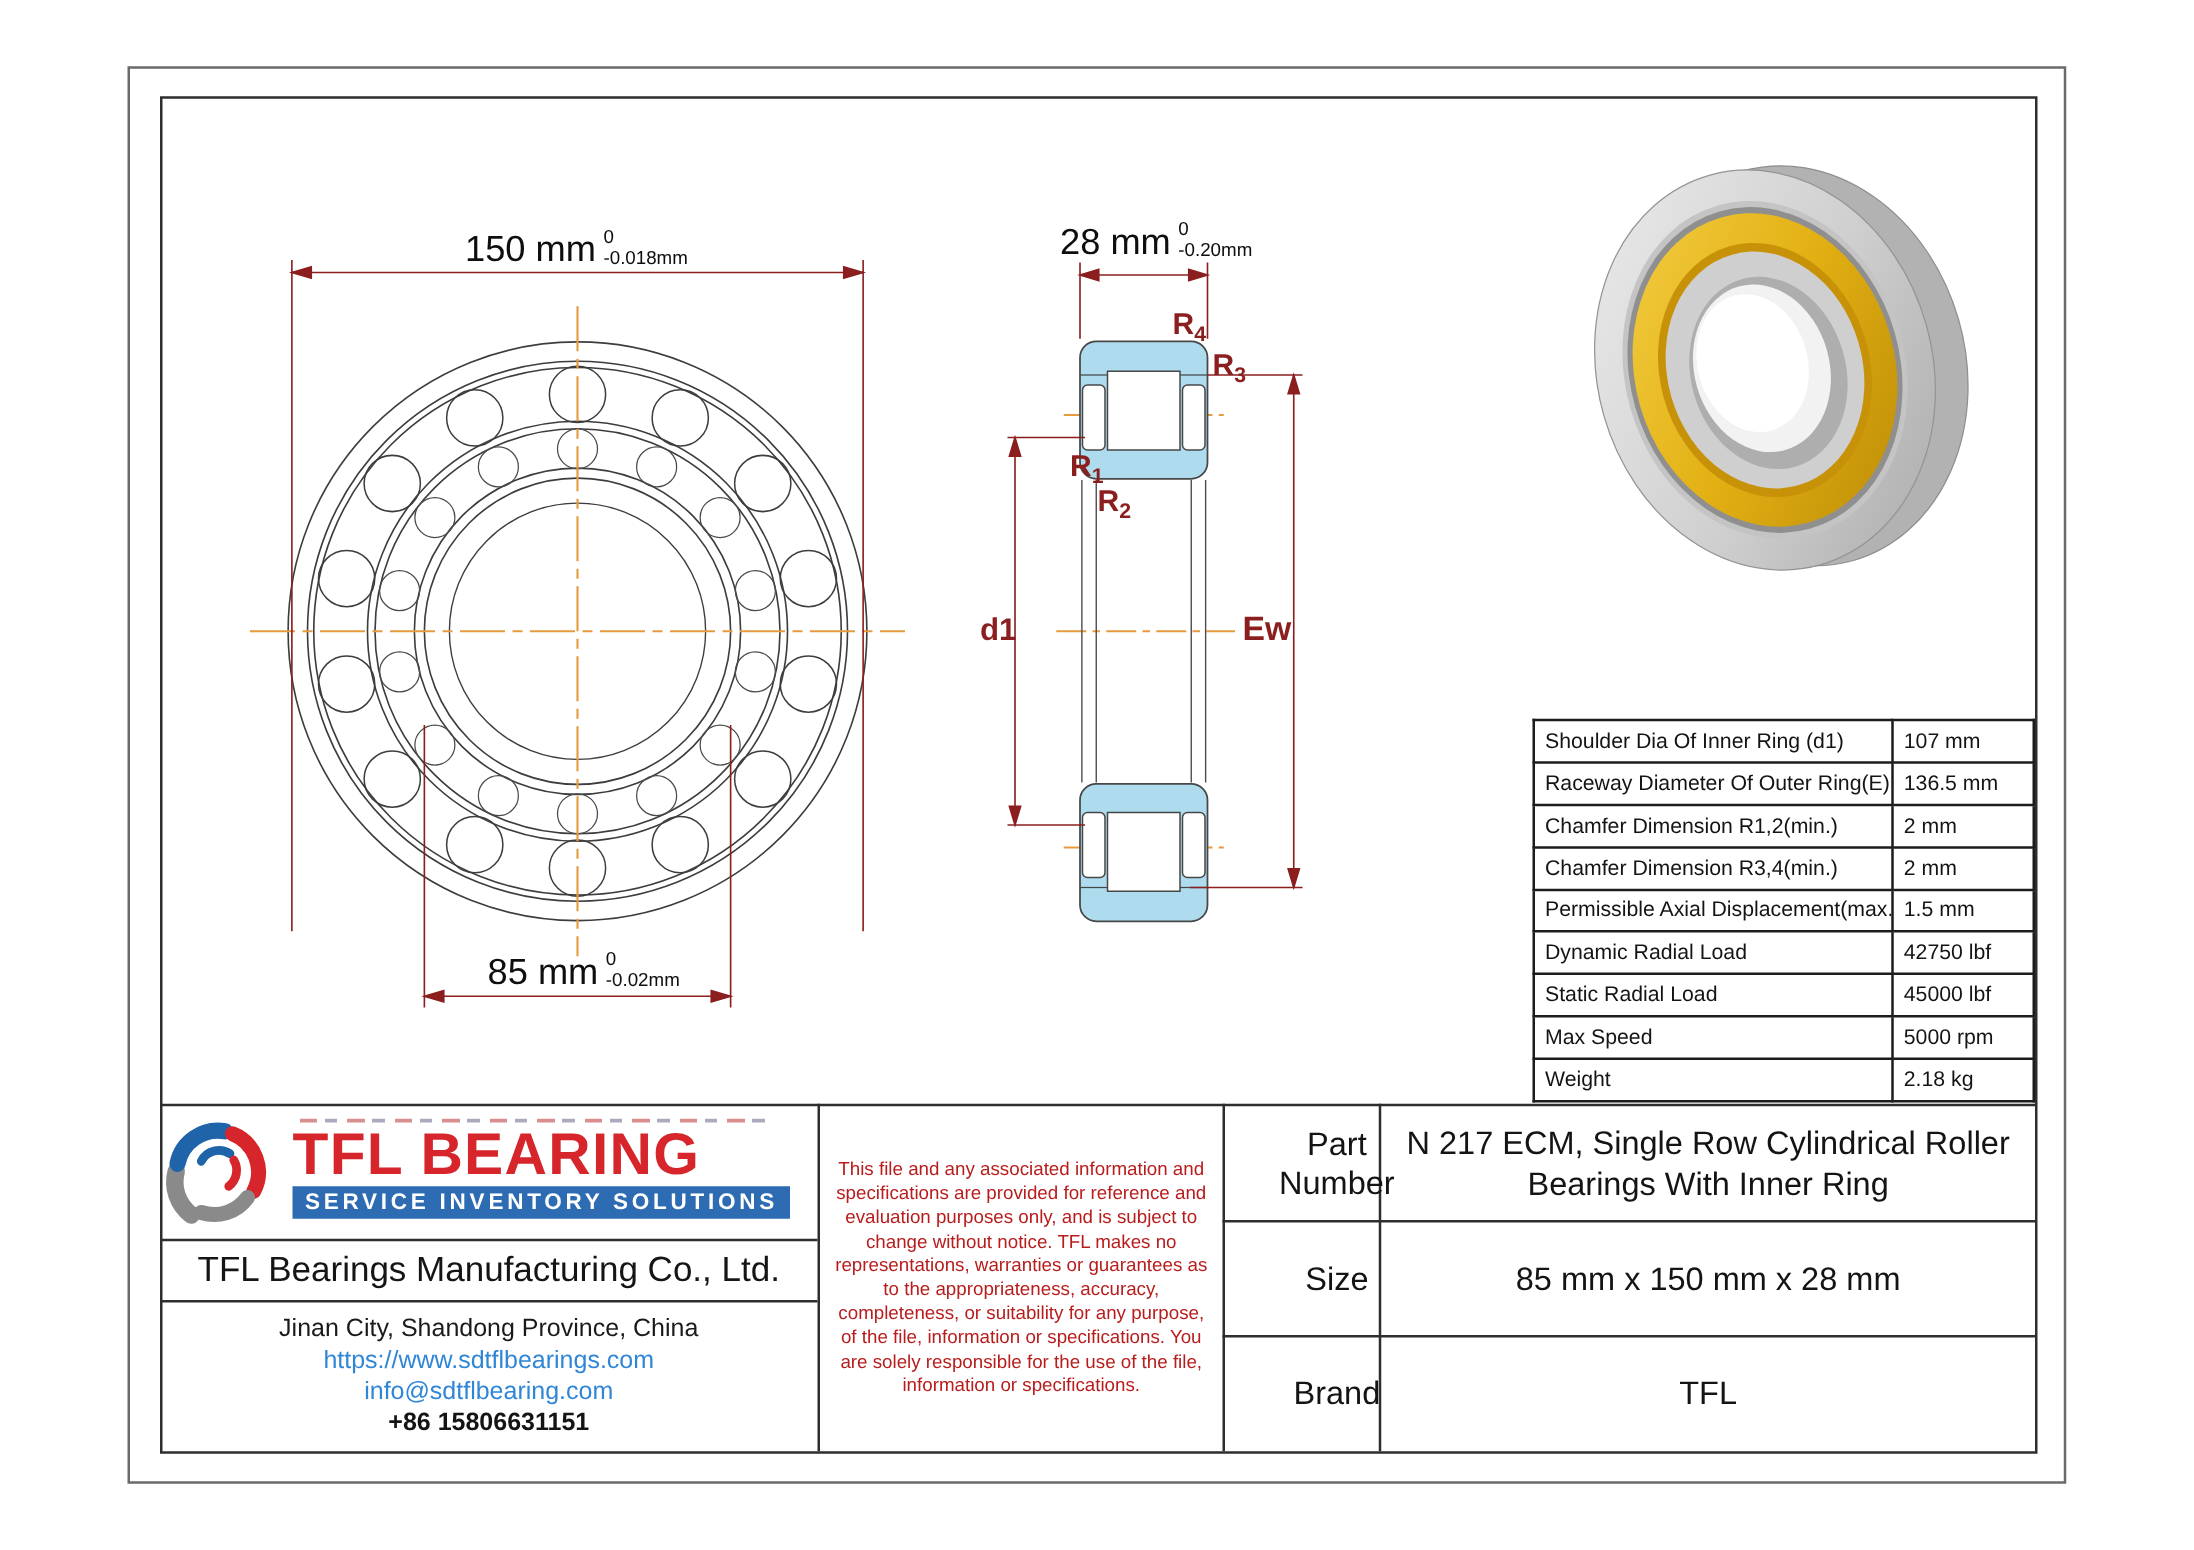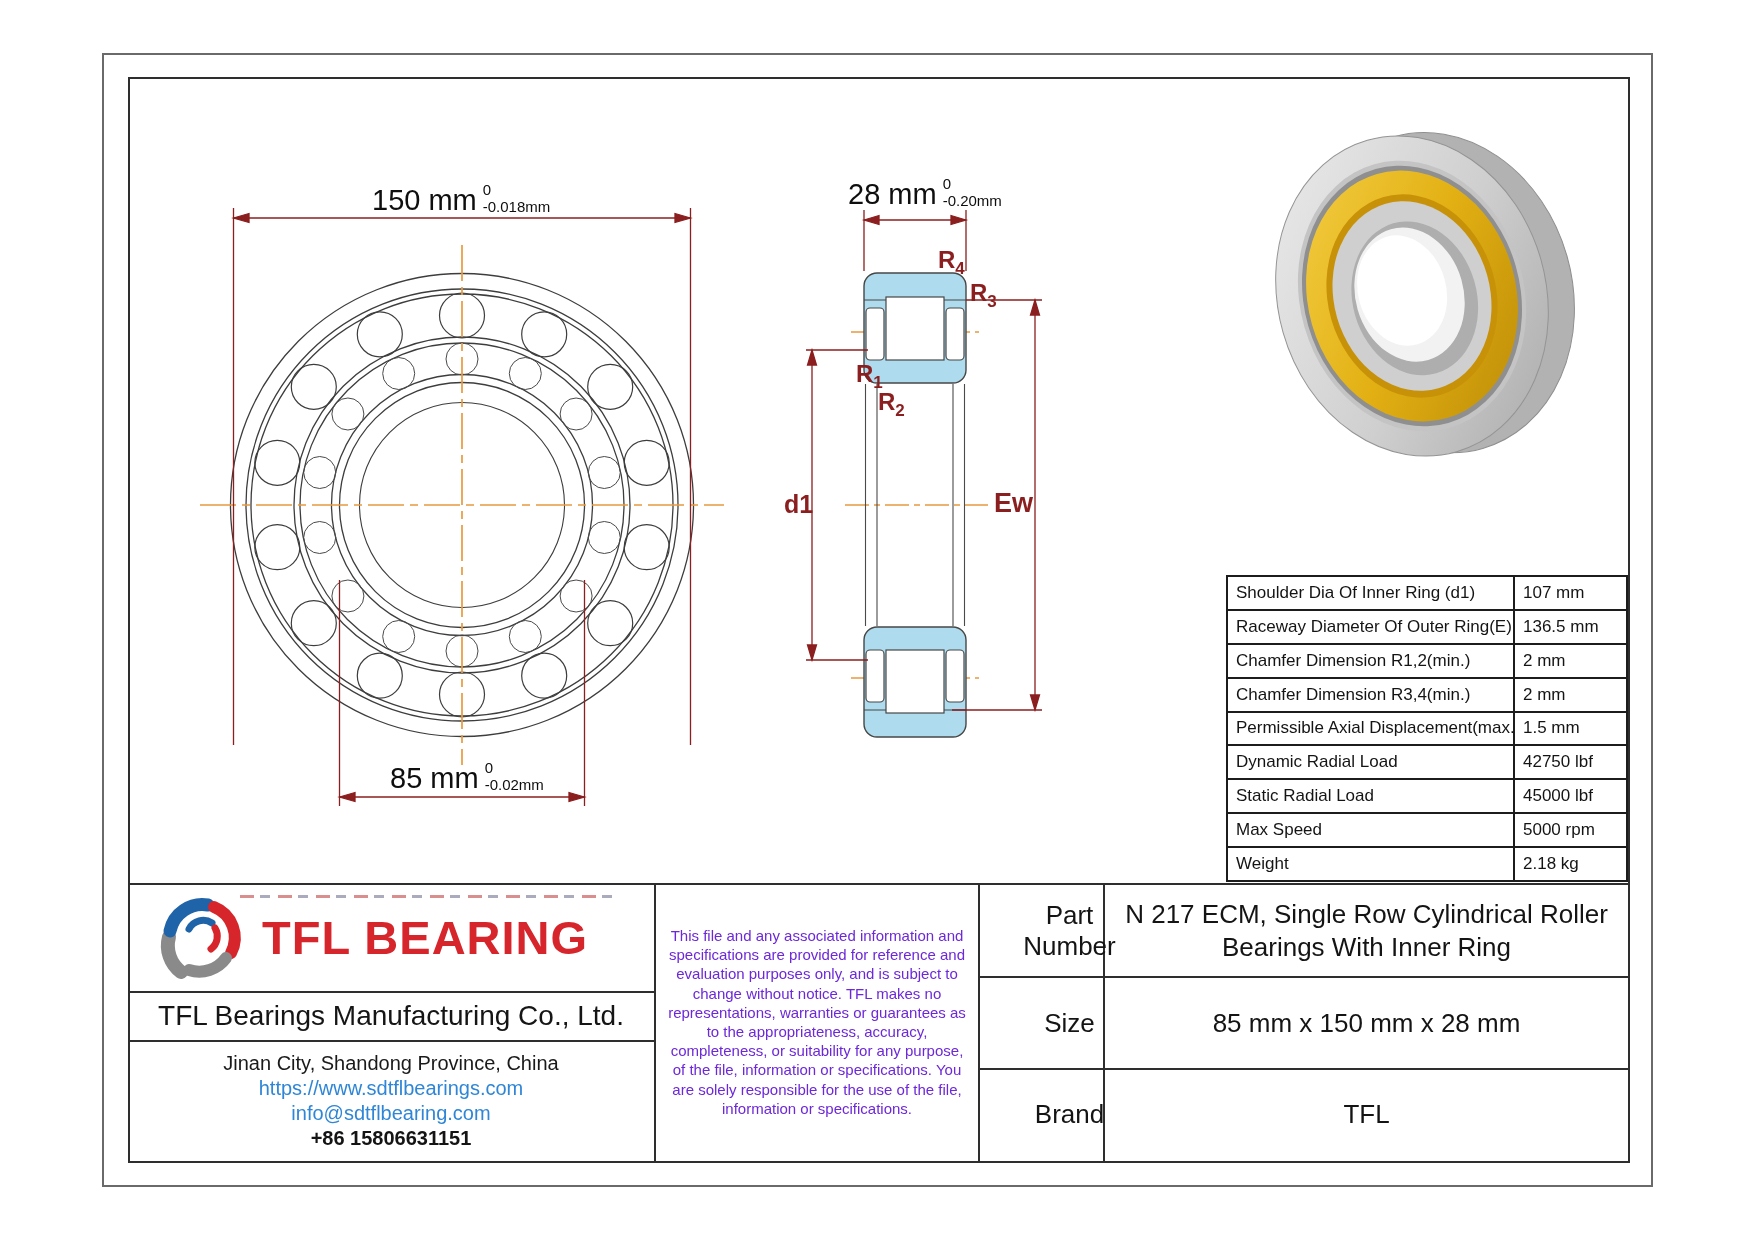--- a/index.html
+++ b/index.html
@@ -22,37 +22,37 @@
   .rlabel sub{font-size:17px;font-weight:600;}
   .dlabel{position:absolute;color:#8b1e1e;font-size:25px;font-weight:600;line-height:1;white-space:nowrap;}
   
   .spec-table{left:1226px;top:575px;width:402px;height:307px;}
   .spec-table table{width:100%;height:100%;border-collapse:collapse;table-layout:fixed;}
   .spec-table td{border:2px solid #1c1c1c;font-size:17px;color:#141414;
                  padding:0 0 0 8px;vertical-align:middle;white-space:nowrap;overflow:hidden;}
   .spec-table td.val{width:103px;}
   
   .logo-cell{left:128px;top:885px;width:526px;height:104px;display:flex;align-items:center;
-             padding-left:28px;box-sizing:border-box;gap:14px;}
+             box-sizing:border-box;gap:14px;}
   .logo-texts{display:flex;flex-direction:column;align-items:flex-start;}
   .logo-brand{font-size:47px;font-weight:800;color:#d6252b;letter-spacing:1px;line-height:1;}
   .logo-banner{margin-top:3px;background:#2d6cb3;color:#ffffff;font-size:18px;font-weight:700;
                letter-spacing:3px;padding:2px 10px 3px 10px;line-height:1.15;}
   .artifact{left:240px;top:895px;width:380px;height:3px;opacity:.55;
             background:repeating-linear-gradient(90deg,#b33 0 14px,#fff 14px 20px,#668 20px 30px,#fff 30px 38px);}
   .company-cell{left:128px;top:993px;width:526px;height:45px;display:flex;align-items:center;justify-content:center;}
   .company-name{font-size:28px;font-weight:500;color:#151515;}
   .address-cell{left:128px;top:1042px;width:526px;height:117px;display:flex;flex-direction:column;
                 align-items:center;justify-content:center;gap:2px;}
   .address-line{font-size:20px;color:#1a1a1a;}
   .link-line{font-size:20px;font-weight:500;color:#2f86d6;}
   .phone-line{font-size:20px;font-weight:700;color:#141414;}
   .disclaimer-cell{left:656px;top:885px;width:322px;height:274px;display:flex;align-items:center;justify-content:center;
                    box-sizing:border-box;padding:6px 8px;}
-  .disclaimer-text{font-size:15px;line-height:1.28;text-align:center;color:#6d28d9;}
+  .disclaimer-text{font-size:15px;line-height:1.28;text-align:center;color:#b91c1c;}
   .pt-label{font-size:26px;color:#141414;display:flex;align-items:center;justify-content:center;text-align:center;margin-left:28px;}
   .pt-value{font-size:26px;color:#141414;display:flex;align-items:center;justify-content:center;
             text-align:center;line-height:1.25;box-sizing:border-box;padding:0 14px;}
 </style>
 </head>
 <body>
 
 <div class="abs outer-border"></div>
 <div class="abs inner-frame"></div>
 
@@ -278,20 +278,21 @@
       <path d="M 14 40 A 33 33 0 0 1 52 14" stroke="#1f63a8" stroke-width="13"></path>
       <path d="M 58 16 A 33 33 0 0 1 75 62" stroke="#d6252b" stroke-width="12"></path>
       <path d="M 70 67 A 33 33 0 0 1 33 79" stroke="#8a8a8a" stroke-width="12"></path>
       <circle cx="46" cy="46" r="19" fill="#ffffff"></circle>
       <path d="M 33 38 A 16 16 0 0 1 56 32" stroke="#1f63a8" stroke-width="7"></path>
       <path d="M 59 37 A 16 16 0 0 1 55 58" stroke="#d6252b" stroke-width="7"></path>
     </g>
   </svg>
   <div class="logo-texts">
     <span class="logo-brand">TFL BEARING</span>
+    <span class="logo-banner">SERVICE INVENTORY SOLUTIONS</span>
   </div>
 </div>
 
 <div class="abs company-cell">
   <span class="company-name">TFL Bearings Manufacturing Co., Ltd.</span>
 </div>
 <div class="abs address-cell">
   <span class="address-line">Jinan City, Shandong Province, China</span>
   <span class="link-line">https://www.sdtflbearings.com</span>
   <span class="link-line">info@sdtflbearing.com</span>

